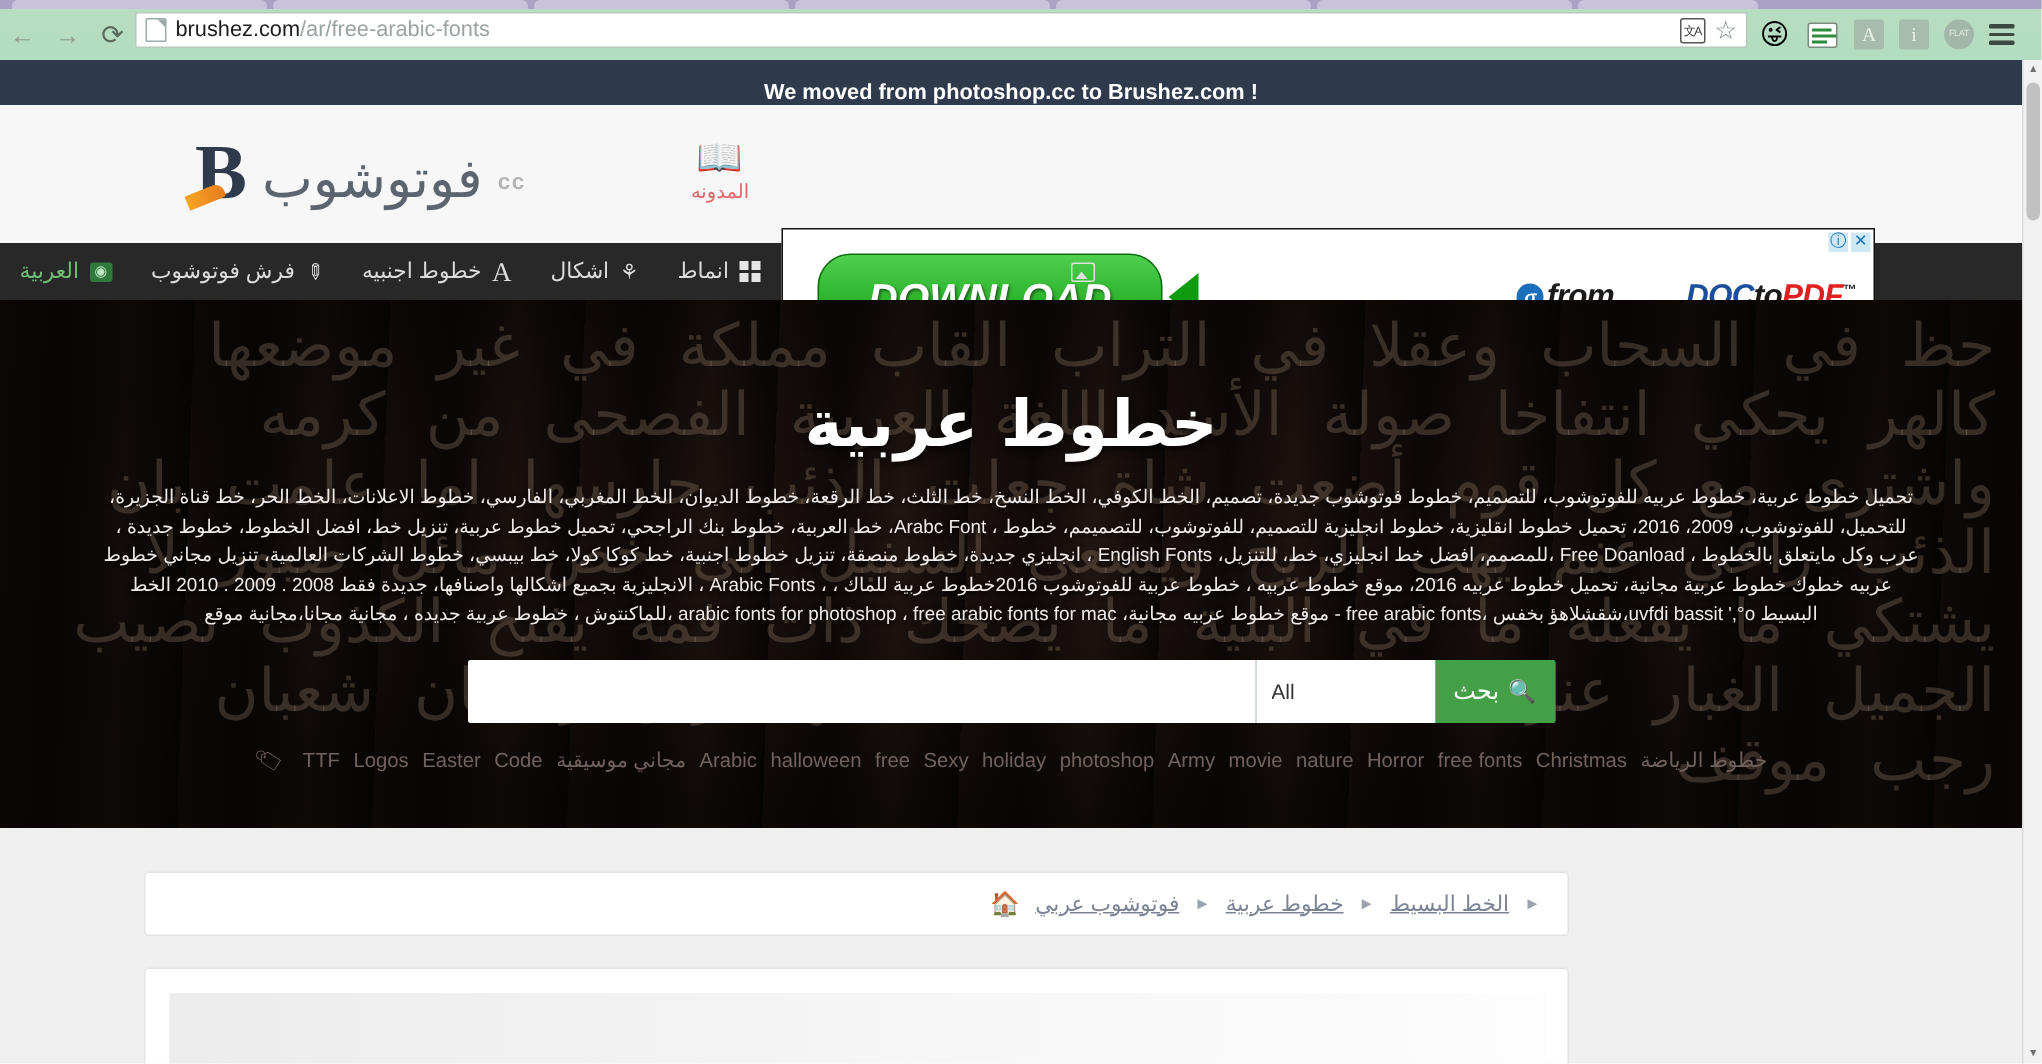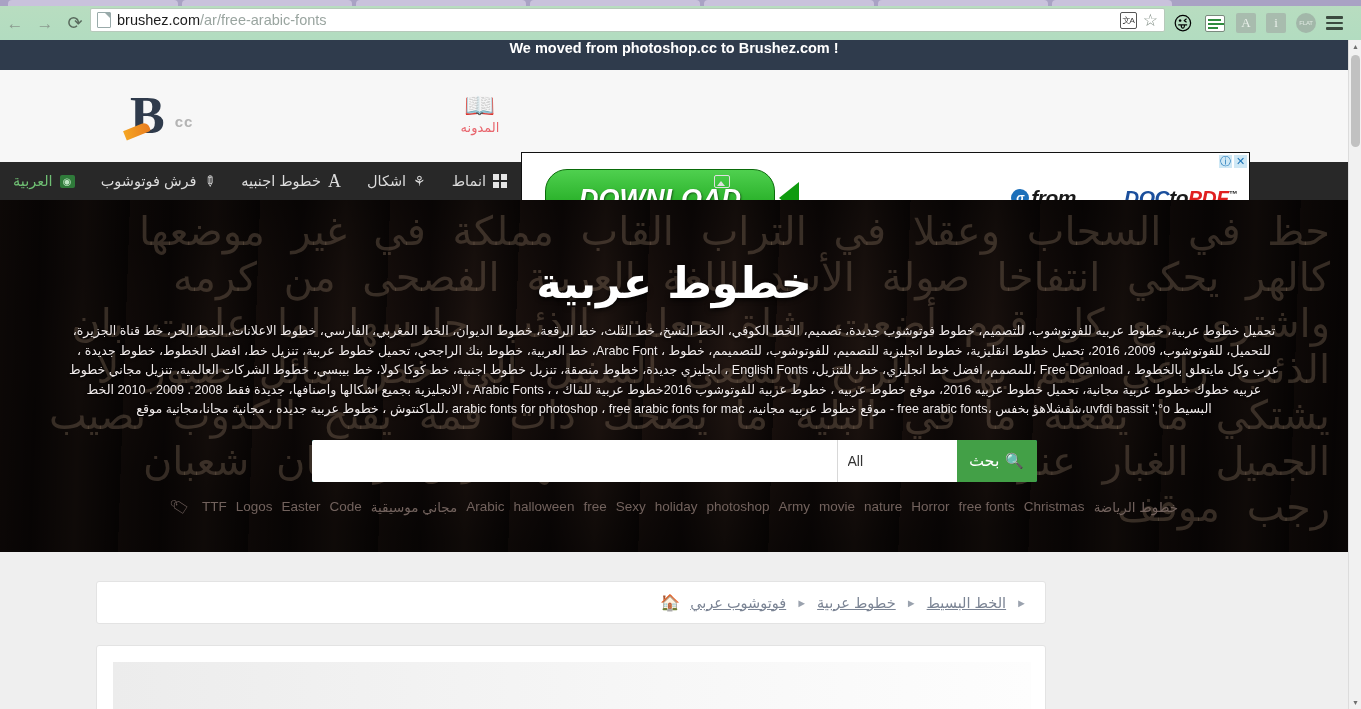--- a/index.html
+++ b/index.html
@@ -78,21 +78,21 @@
   #menu-icon { display: flex; flex-direction: column; gap: 3px; }
   #menu-icon span { width: 17px; height: 2.5px; background: #3b4a3f; border-radius: 1px; }
 
   
   #page {
     position: absolute; top: 40px; left: 0; width: 1348px; height: 669px;
     overflow: hidden; background: #fff;
   }
   #notice-bar {
     height: 30px; background: #2f3b4c; color: #fff; display: flex;
-    align-items: flex-start; justify-content: center; font-size: 14.5px; font-weight: bold;
+    align-items: flex-end; justify-content: center; font-size: 14.5px; font-weight: bold;
   }
   #header-area {
     height: 92px; background: #f7f7f7; display: flex; align-items: center;
     position: relative;
   }
   #brand { position: absolute; left: 130px; display: flex; align-items: flex-end; gap: 10px; }
   #brand-b {
     font-family: "Liberation Serif", serif; font-size: 52px; color: #2f3b4c;
     font-weight: bold; line-height: .85; position: relative;
   }
@@ -333,20 +333,21 @@
 
 <div id="page">
 
   <div id="notice-bar">
     <span>We moved from photoshop.cc to Brushez.com !</span>
   </div>
 
   <div id="header-area">
     <div id="brand">
       <span id="brand-b">B</span>
+      <span id="brand-word">فوتوشوب</span>
       <span id="brand-cc">cc</span>
     </div>
     <div id="blog-link">
       <div id="book-icon">📖</div>
       <div id="blog-label">المدونه</div>
     </div>
 
     <div id="top-ad">
       <div class="ad-badges">
         <span class="ad-badge-i">ⓘ</span>

